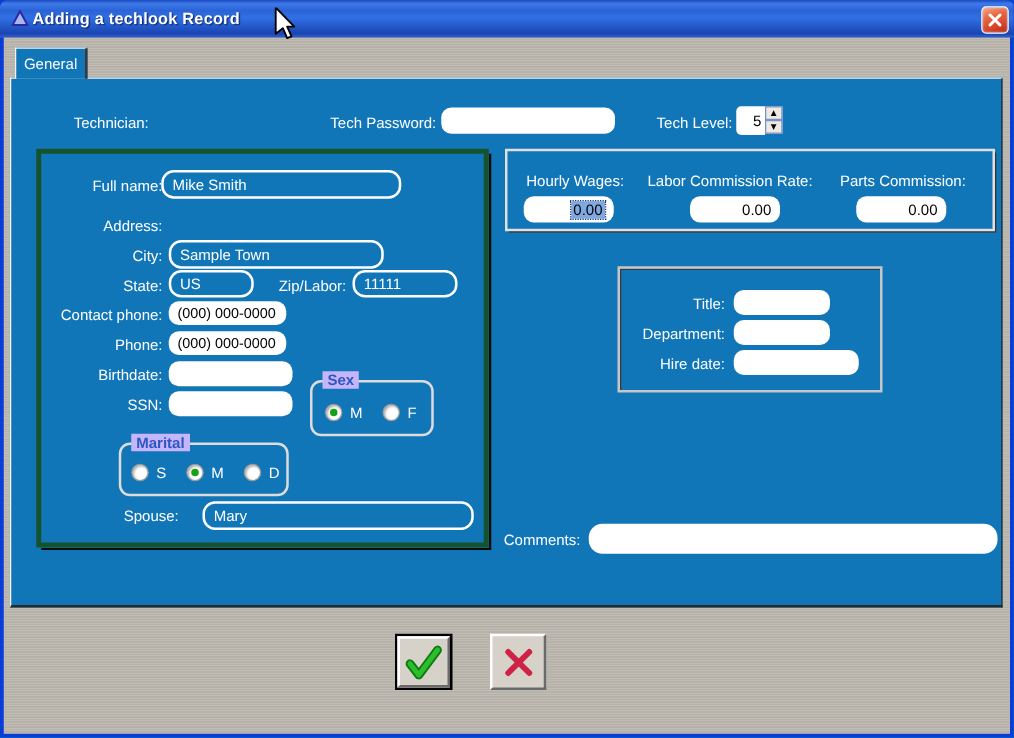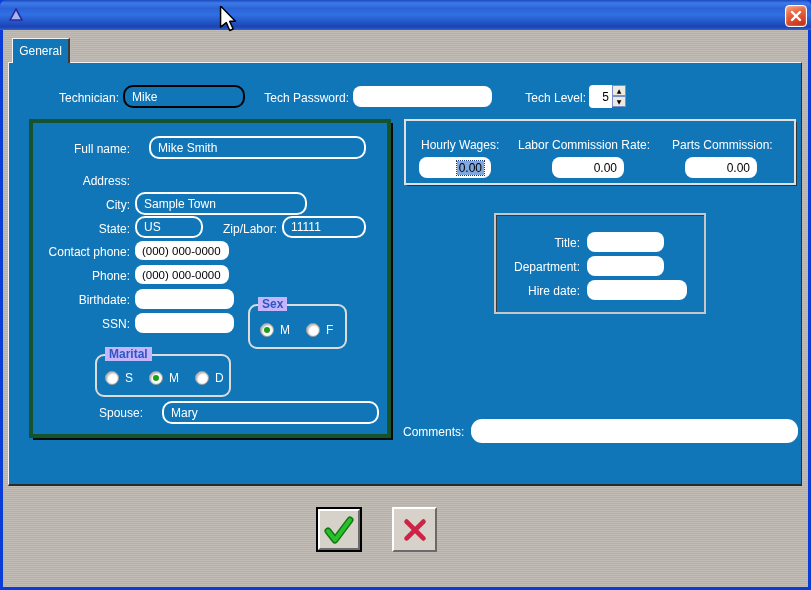--- a/index.html
+++ b/index.html
@@ -124,59 +124,57 @@
   }
   .cursor{position:absolute;left:219px;top:6px;z-index:50;pointer-events:none;}
 </style>
 </head>
 <body>
 
 <div class="titlebar">
   <svg class="title-icon" viewBox="0 0 14 14">
     <polygon points="7,1 13,12 1,12" fill="#A8B6EE" stroke="#2B2BA0" stroke-width="1.6"></polygon>
   </svg>
+  <span class="title-text">Adding a techlook Record</span>
   <div class="close-btn">
     <svg width="12" height="12" viewBox="0 0 12 12">
       <line x1="2" y1="2" x2="10" y2="10" stroke="#fff" stroke-width="2.4" stroke-linecap="round"></line>
       <line x1="10" y1="2" x2="2" y2="10" stroke="#fff" stroke-width="2.4" stroke-linecap="round"></line>
     </svg>
   </div>
 </div>
 
 <div class="client"></div>
 
 <div class="tab">
   <span>General</span>
 </div>
 
 <div class="panel">
 
   <div class="lbl r" style="left:10px;top:28px;width:100px;">Technician:</div>
-  <div class="combo-blue" style="left:114px;top:22px;width:122px;height:23px;">
-    <span>Mike</span>
-  </div>
 
   <div class="lbl r" style="left:245px;top:28px;width:95px;">Tech Password:</div>
   <div class="field-white" style="left:344px;top:23px;width:139px;height:21px;">
     <span></span>
   </div>
 
   <div class="lbl r" style="left:505px;top:28px;width:72px;">Tech Level:</div>
   <div class="field-white num" style="left:580px;top:22px;width:23px;height:23px;border-radius:4px 0 0 4px;padding:0 3px;">
     <span>5</span>
   </div>
   <div class="spin" style="left:603px;top:22px;">
     <button>▲</button>
     <button>▼</button>
   </div>
 
   <div class="bigbox">
 
     <div class="lbl r" style="left:2px;top:19px;width:95px;">Full name:</div>
-    <div class="field-blue" style="left:116px;top:13px;width:217px;height:23px;border-radius:10px;">
+    <div class="field-blue" style="left:96px;top:13px;width:192px;height:23px;border-radius:10px;">
       <span>Mike Smith</span>
     </div>
 
     <div class="lbl r" style="left:2px;top:51px;width:95px;">Address:</div>
 
     <div class="lbl r" style="left:2px;top:75px;width:95px;">City:</div>
     <div class="field-blue" style="left:102px;top:69px;width:172px;height:23px;">
       <span>Sample Town</span>
     </div>
 

